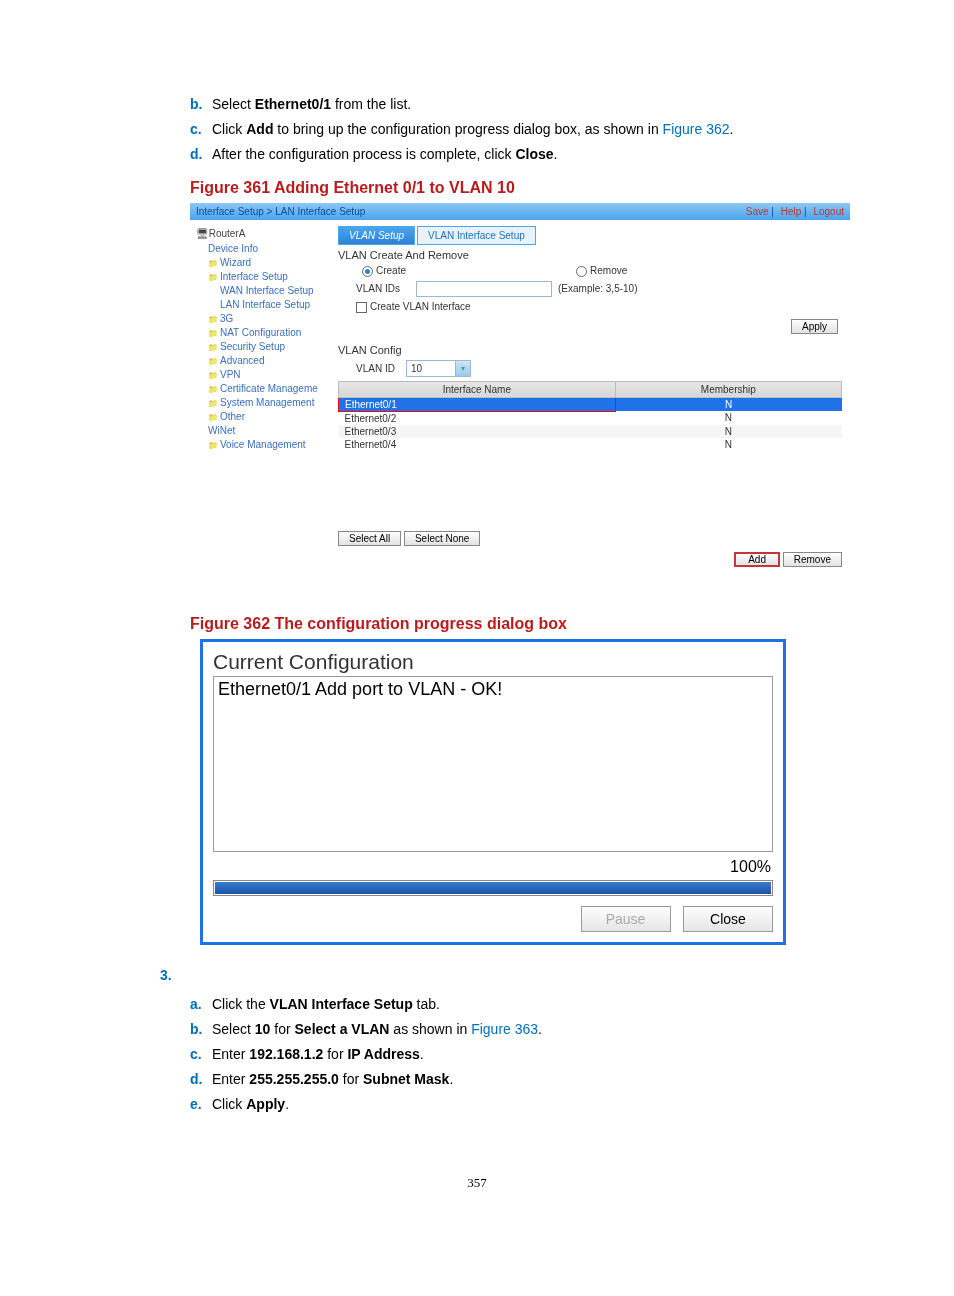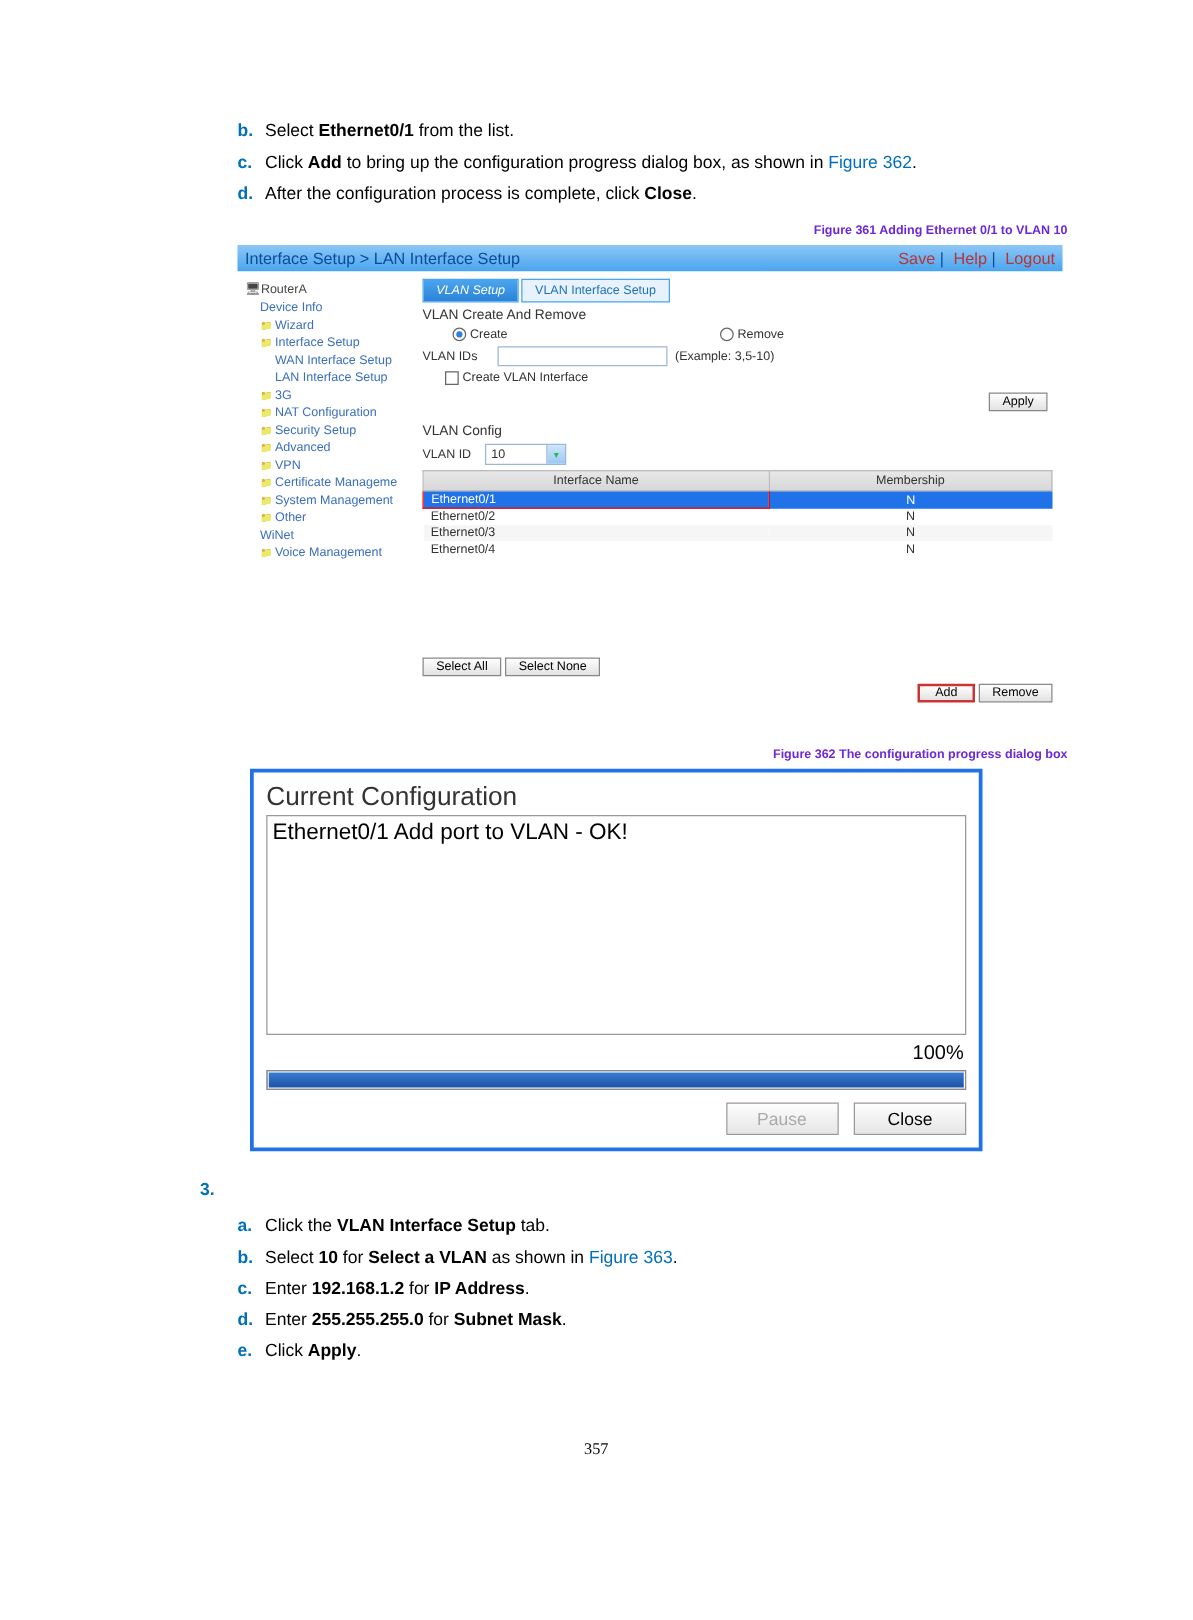--- a/index.html
+++ b/index.html
@@ -22,25 +22,24 @@
   }
   .ol-item .marker {
     color: #006fba;
     font-weight: bold;
     min-width: 22px;
   }
   .ol-item .content { flex: 1; }
   .ol-item .content b { font-weight: bold; }
   .link { color: #006fba; }
   .fig-caption {
-    color: #6d28d9;
+    color: #b91c1c;
     font-weight: bold;
-    font-size: 10px;
+    font-size: 16px;
     margin: 14px 0 6px 90px;
-    text-align: right;
   }
   .main-ol {
     display: flex;
     margin: 20px 0 8px 60px;
     font-size: 14px;
     line-height: 1.5;
   }
   .main-ol .marker {
     color: #006fba;
     font-weight: bold;
@@ -49,21 +48,21 @@
   
   .fig361 {
     margin: 4px 0 0 90px;
     width: 660px;
     font-size: 10px;
     color: #333;
   }
   .fig361 .bc-bar {
     background: linear-gradient(#8cc7f6, #4aa5ee);
     color: #0b4b9a;
-    font-size: 13px;
+    font-size: 10px;
     padding: 3px 6px;
     display: flex;
     justify-content: space-between;
   }
   .fig361 .bc-bar .bc-right a { color: #b33; text-decoration: none; margin-left: 4px; }
   .fig361 .body { display: flex; }
   .fig361 .nav {
     width: 140px;
     padding: 4px 2px;
     font-size: 10px;
@@ -83,21 +82,21 @@
     background: #e7f2fd;
     color: #1f72bb;
   }
   .fig361 .tab.active {
     background: linear-gradient(#4aa5ee, #2b82d9);
     color: #fff;
     font-style: italic;
   }
   .fig361 .section-title { font-size: 11px; margin: 4px 0; color: #333; }
   .fig361 .row { display: flex; align-items: center; margin: 4px 0; font-size: 10px; }
-  .fig361 .row .lbl { width: 60px; }
+  .fig361 .row .lbl { width: 60px; margin-left: 18px; }
   .fig361 .row input[type=text] {
     border: 1px solid #9cb8d8;
     height: 14px;
     font-size: 10px;
     padding: 0 2px;
   }
   .fig361 .apply-btn, .fig361 .small-btn {
     border: 1px solid #888;
     background: linear-gradient(#fefefe, #e2e2e2);
     font-size: 10px;
@@ -275,21 +274,21 @@
           <button class="small-btn">Select None</button>
         </div>
         <div class="btns-right">
           <button class="small-btn add">Add</button>
           <button class="small-btn">Remove</button>
         </div>
       </div>
     </div>
   </div>
 
-  <div class="fig-caption" style="margin-top:28px;">Figure 362 The configuration progress dialog box</div>
+  <div class="fig-caption" style="margin-top:40px;">Figure 362 The configuration progress dialog box</div>
 
   <div class="fig362">
     <div class="cc-title">Current Configuration</div>
     <div class="log-box">Ethernet0/1 Add port to VLAN - OK!</div>
     <div class="pct">100%</div>
     <div class="progress"></div>
     <div class="dlg-btns">
       <button class="dlg-btn disabled">Pause</button>
       <button class="dlg-btn">Close</button>
     </div>

